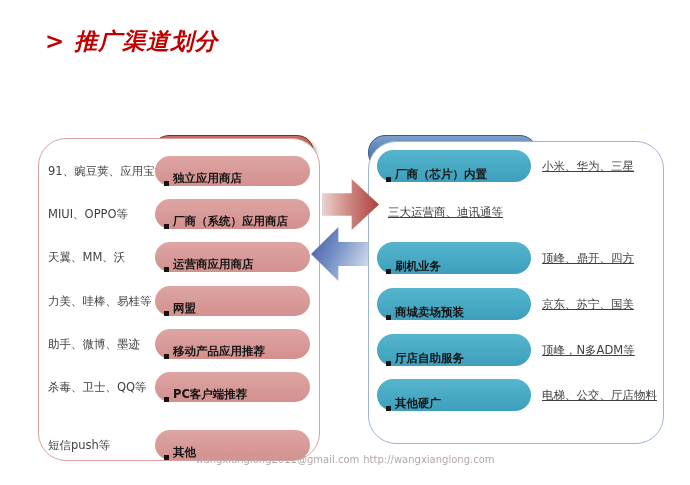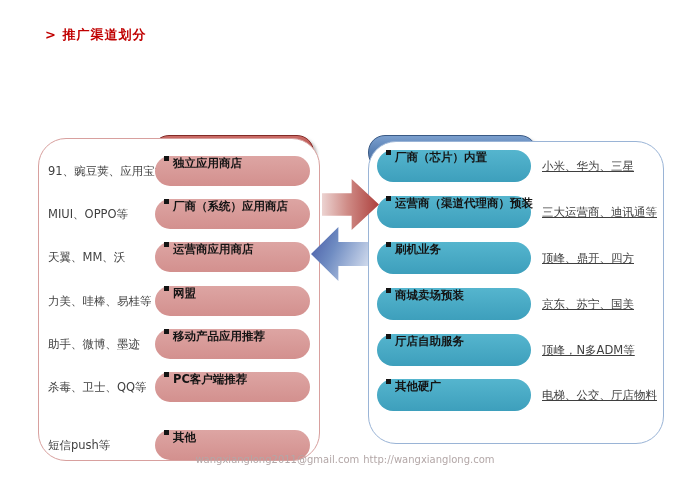--- a/index.html
+++ b/index.html
@@ -2,22 +2,22 @@
 <html><head>
 <meta charset="utf-8">
 <style>
   html,body{margin:0;padding:0;background:#ffffff;}
   #slide{
     position:relative;width:690px;height:485px;background:#ffffff;overflow:hidden;
     font-family:"DejaVu Sans","Liberation Sans",sans-serif;
   }
   
   .title{
-    position:absolute;left:45px;top:26px;font-size:13px;font-weight:bold;
-    color:#c00000;letter-spacing:1px;white-space:nowrap;
+    position:absolute;left:45px;top:26px;font-size:23px;font-weight:bold;
+    color:#c00000;letter-spacing:1px;white-space:nowrap;font-style:italic;
   }
   
   .hdr{
     position:absolute;top:95px;height:33px;border-radius:17px;
     display:flex;align-items:center;justify-content:center;
     font-size:14px;font-weight:bold;color:#111111;
     box-shadow:3px 3px 3px rgba(130,130,130,.55);
     margin-top:40px;
   }
   .hdr.online{
@@ -36,21 +36,21 @@
   .panel.online{left:38px;top:138px;width:280px;height:321px;border:1.5px solid #d8a09e;}
   .panel.offline{left:368px;top:141px;width:294px;height:301px;border:1.5px solid #9ab4d6;}
   
   .row{position:absolute;display:flex;align-items:center;}
   .lrow{left:48px;width:262px;height:30px;}
   .rrow{left:377px;width:285px;height:32px;}
   .lbl{font-size:11.5px;color:#3f3f3f;white-space:nowrap;}
   .lrow .lbl{width:107px;flex:none;}
   .rrow .lbl{margin-left:11px;flex:none;text-decoration:underline;}
   .pill{
-    display:flex;align-items:flex-start;flex:none;
+    display:flex;align-items:flex-end;flex:none;
     height:100%;border-radius:16px;padding:0 6px 0 9px;box-sizing:border-box;
     font-size:11.5px;font-weight:bold;color:#141414;white-space:nowrap;
   }
   .pill.pink{width:155px;background:linear-gradient(180deg,#dda5a3 0%,#d3908e 100%);}
   .pill.teal{width:154px;background:linear-gradient(180deg,#55b5ce 0%,#3d9fbc 100%);}
   .bullet{flex:none;width:5px;height:5px;background:#141414;margin-right:4px;}
   
   .arrow{position:absolute;z-index:5;}
   .arrow.red{
     left:322px;top:179px;width:57px;height:51px;
@@ -133,24 +133,20 @@
   </div>
 
   <div class="row rrow" style="top:150px">
     <div class="pill teal">
       <span class="bullet"></span>
       <span>厂商（芯片）内置</span>
     </div>
     <span class="lbl">小米、华为、三星</span>
   </div>
   <div class="row rrow" style="top:196px">
-    <div class="pill teal">
-      <span class="bullet"></span>
-      <span>运营商（渠道代理商）预装</span>
-    </div>
     <span class="lbl">三大运营商、迪讯通等</span>
   </div>
   <div class="row rrow" style="top:242px">
     <div class="pill teal">
       <span class="bullet"></span>
       <span>刷机业务</span>
     </div>
     <span class="lbl">顶峰、鼎开、四方</span>
   </div>
   <div class="row rrow" style="top:288px">

